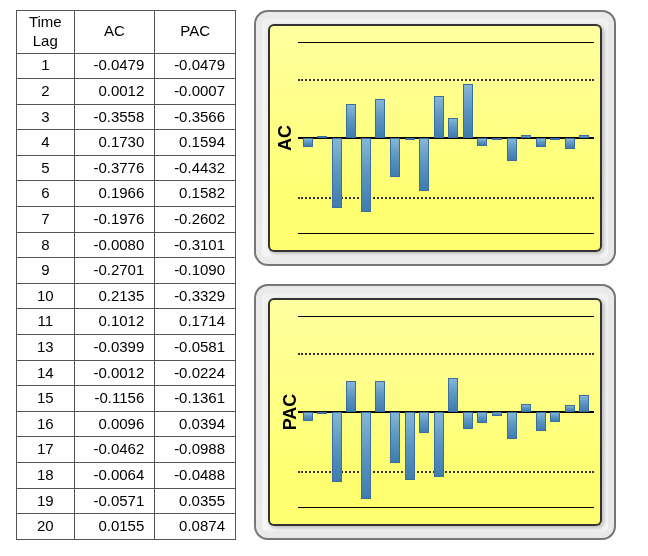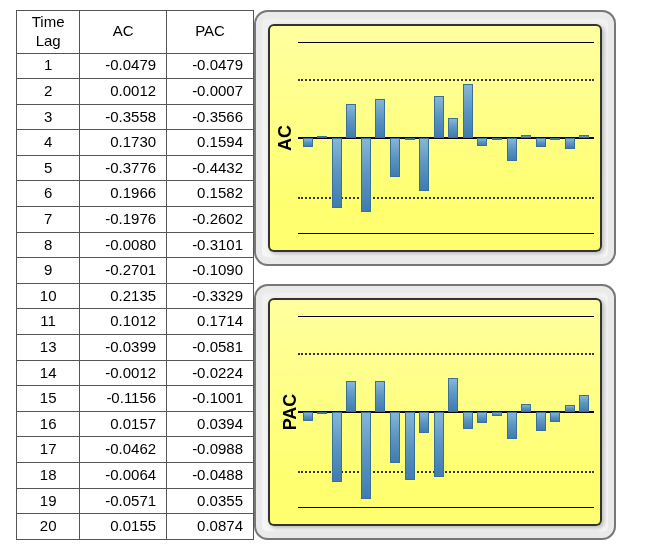--- a/index.html
+++ b/index.html
@@ -6,20 +6,21 @@
     margin: 0;
     padding: 0;
     background: #ffffff;
     font-family: Arial, Helvetica, sans-serif;
     font-size: 14px;
     color: #000;
   }
   .page {
     display: flex;
     flex-direction: row;
+    gap: 18px;
     padding: 10px 16px;
     width: 632px;
     box-sizing: border-box;
   }
   
   table.data {
     border-collapse: collapse;
     width: 240px;
   }
   table.data th, table.data td {
@@ -188,25 +189,25 @@
           <td class="col-pac">-0.0581</td>
         </tr>
         <tr>
           <td class="col-lag">14</td>
           <td class="col-ac">-0.0012</td>
           <td class="col-pac">-0.0224</td>
         </tr>
         <tr>
           <td class="col-lag">15</td>
           <td class="col-ac">-0.1156</td>
-          <td class="col-pac">-0.1001</td>
+          <td class="col-pac">-0.1361</td>
         </tr>
         <tr>
           <td class="col-lag">16</td>
-          <td class="col-ac">0.0157</td>
+          <td class="col-ac">0.0096</td>
           <td class="col-pac">0.0394</td>
         </tr>
         <tr>
           <td class="col-lag">17</td>
           <td class="col-ac">-0.0462</td>
           <td class="col-pac">-0.0988</td>
         </tr>
         <tr>
           <td class="col-lag">18</td>
           <td class="col-ac">-0.0064</td>

